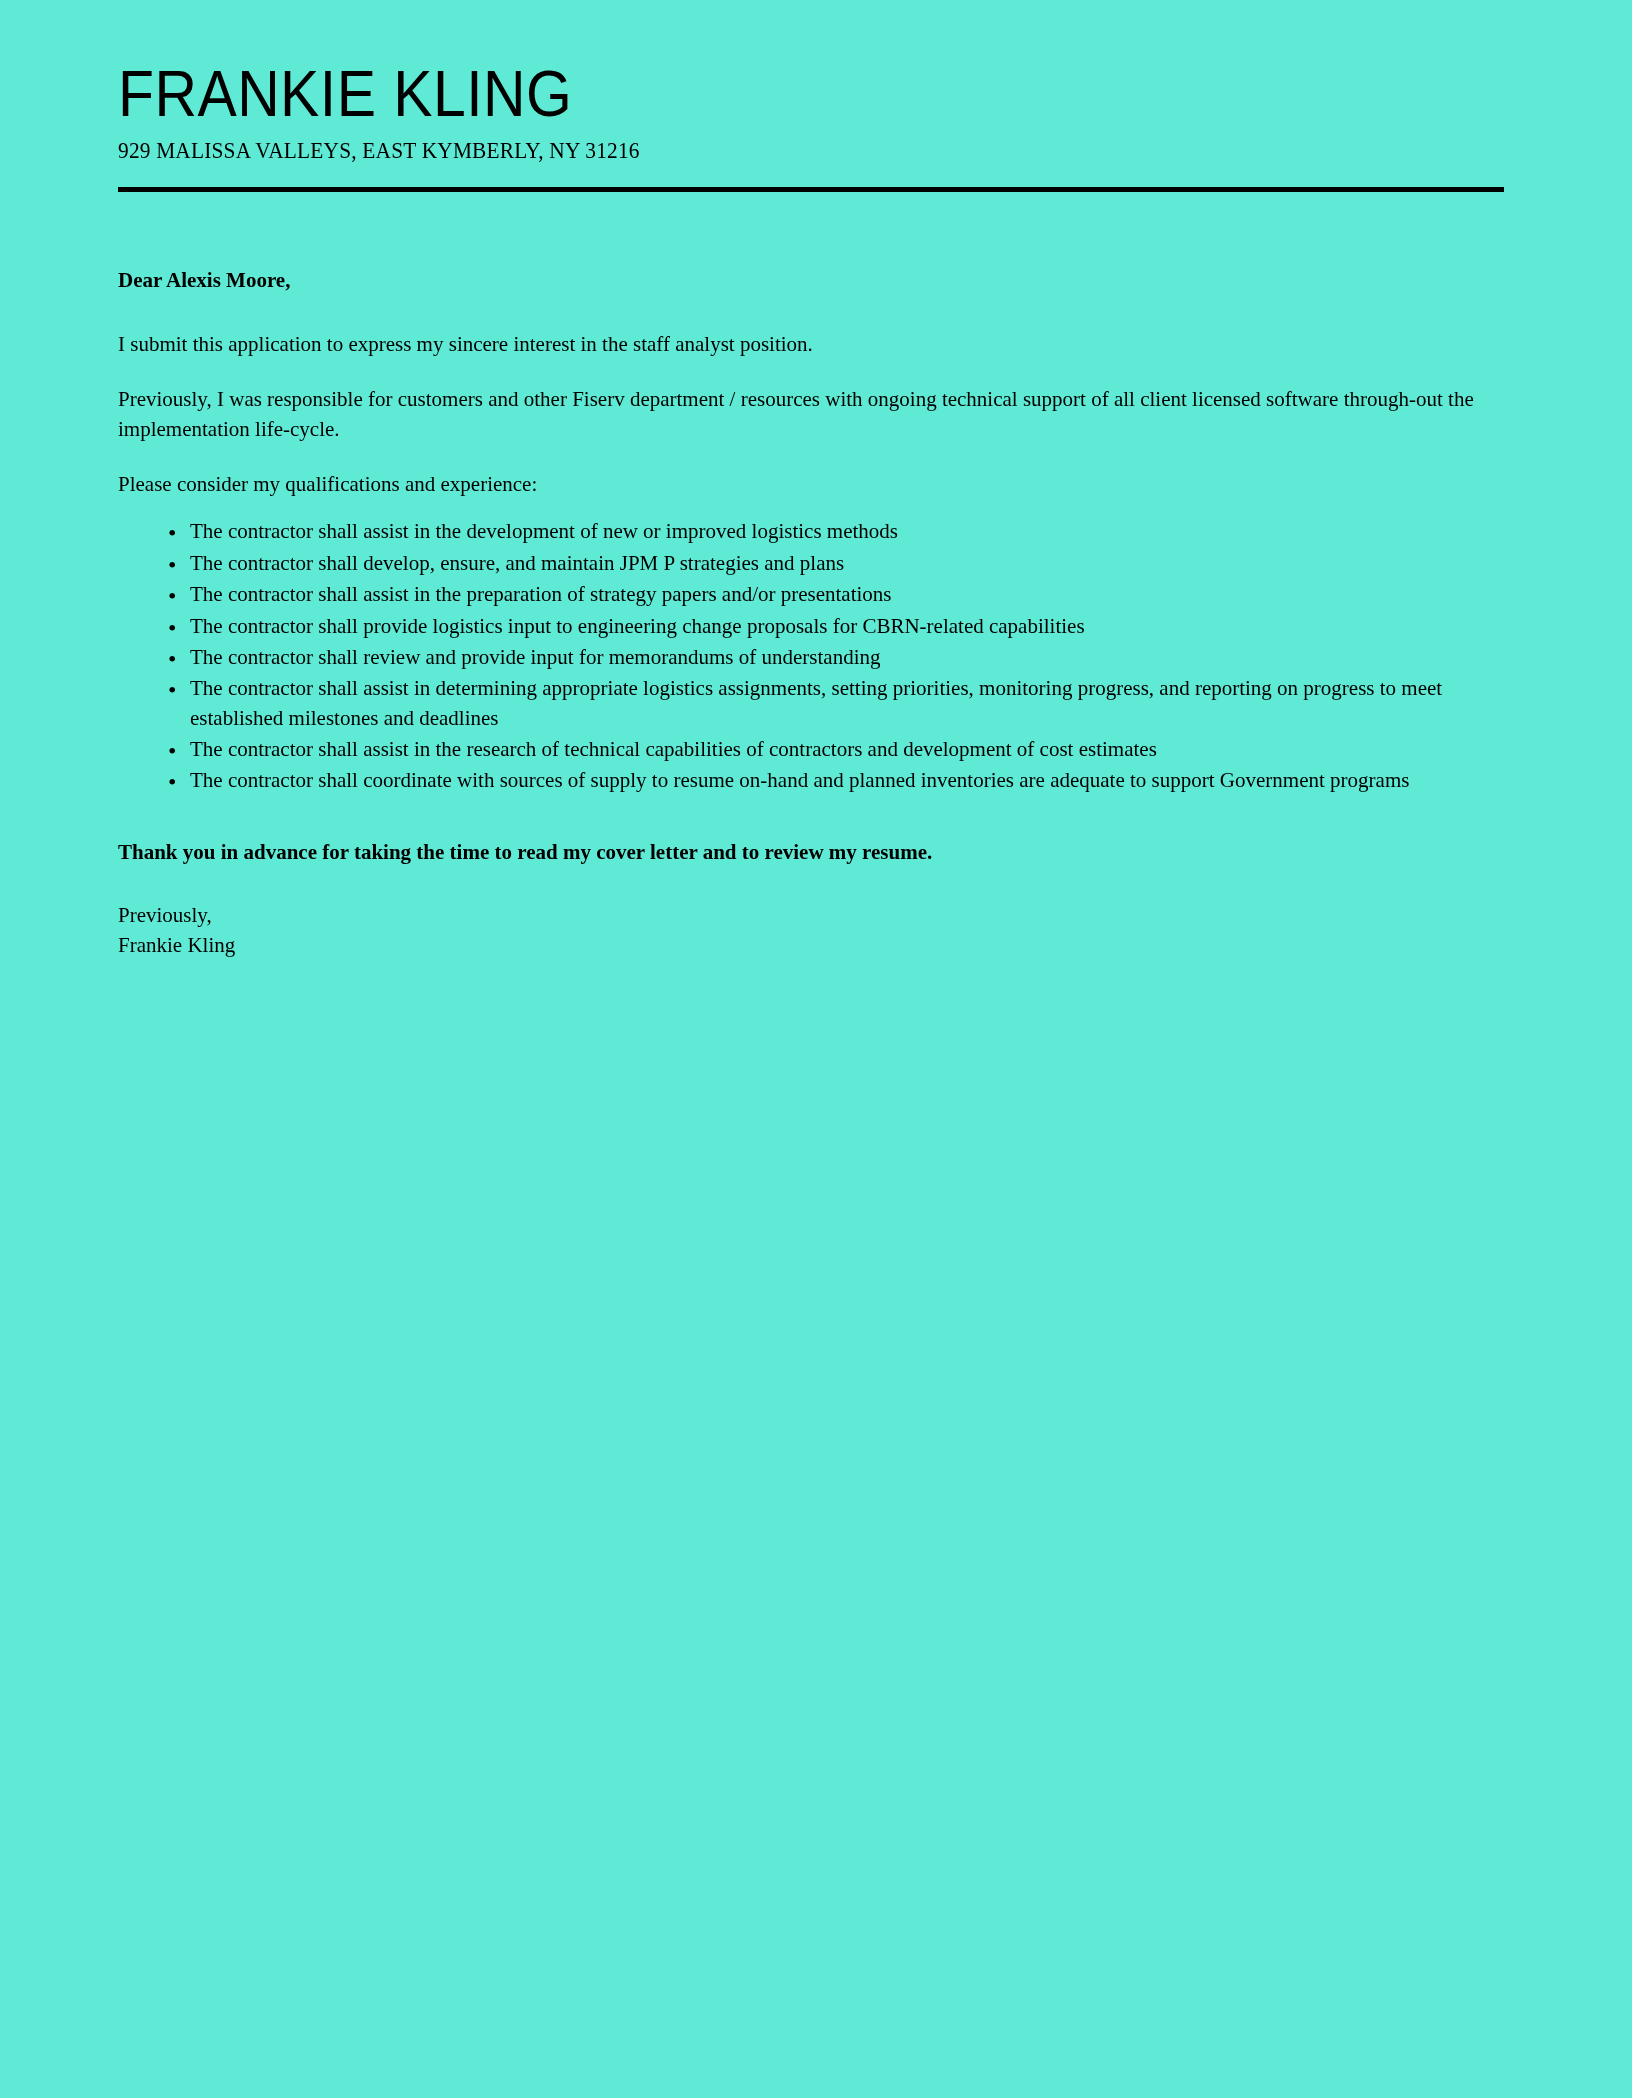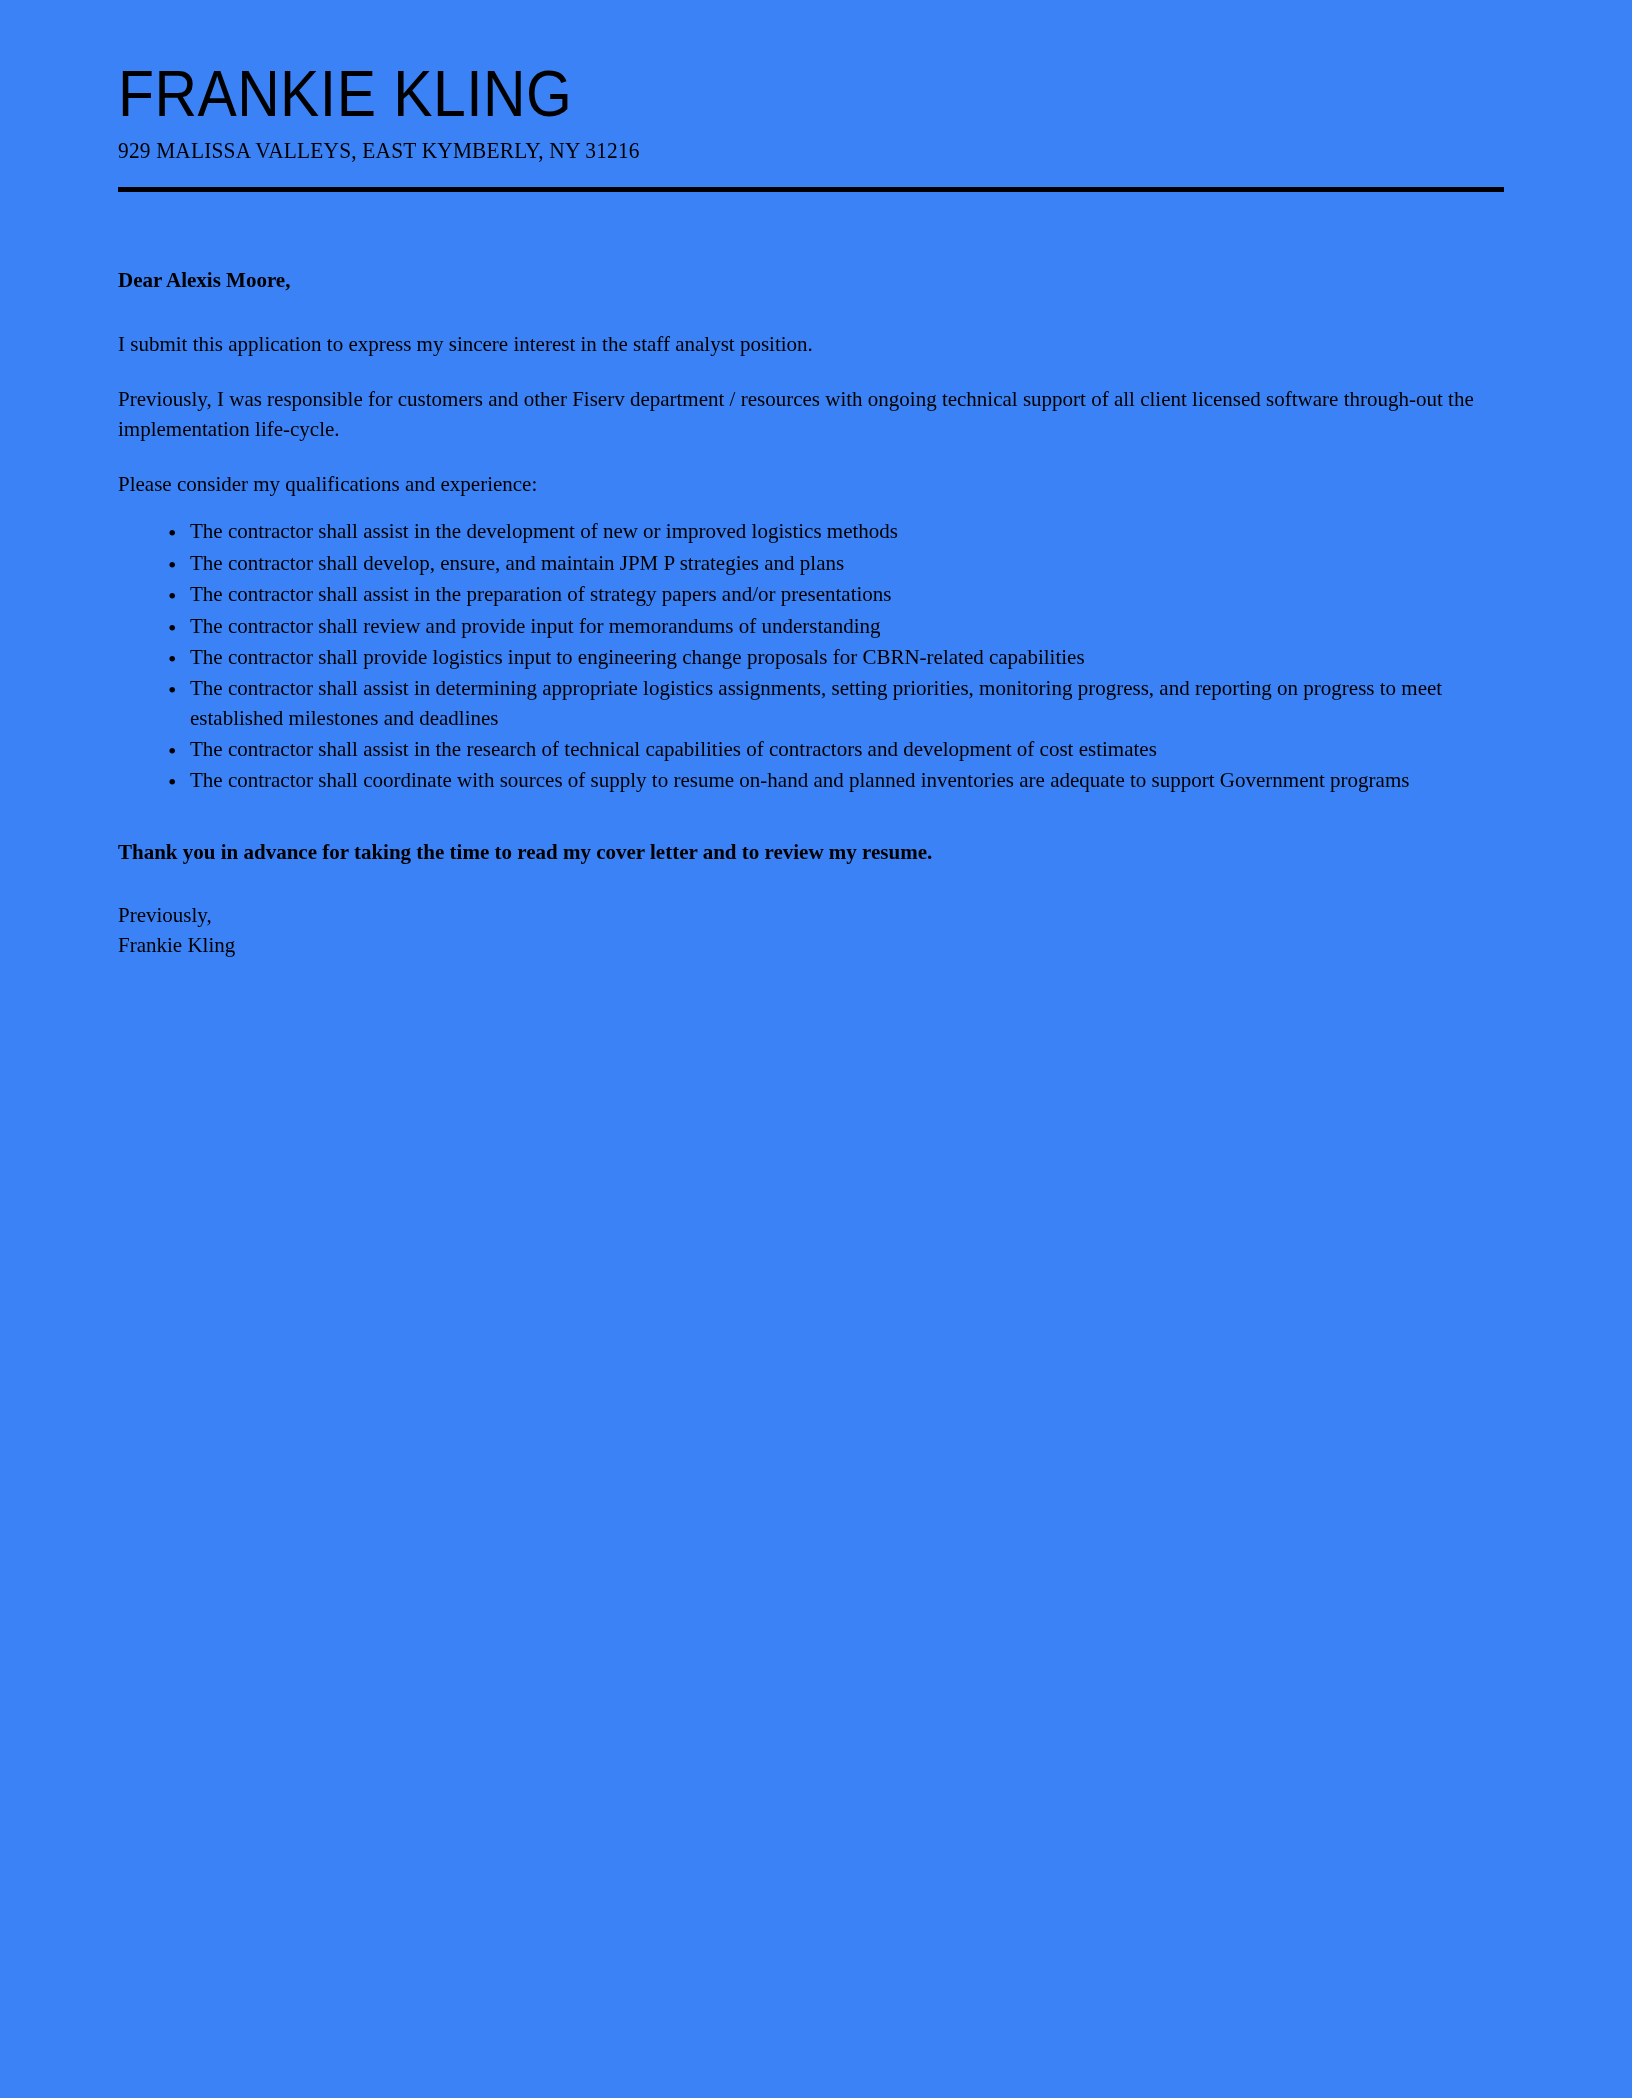--- a/index.html
+++ b/index.html
@@ -11,21 +11,21 @@
     width: 1632px;
     min-height: 2098px;
     font-family: "Liberation Serif", "DejaVu Serif", serif;
     color: #000000;
     -webkit-font-smoothing: antialiased;
   }
 
   .page {
     width: 1632px;
     min-height: 2098px;
-    background: #3b82f6;
+    background: #5eead4;
     box-sizing: border-box;
     padding: 62px 128px 0 118px;
   }
 
   
   .letterhead {
     margin: 0;
     padding: 0;
   }
   .name {
@@ -124,22 +124,22 @@
     <p>I submit this application to express my sincere interest in the staff analyst position.</p>
 
     <p>Previously, I was responsible for customers and other Fiserv department / resources with ongoing technical support of all client licensed software through-out the implementation life-cycle.</p>
 
     <p class="qualifications-intro">Please consider my qualifications and experience:</p>
 
     <ul class="bullets">
       <li>The contractor shall assist in the development of new or improved logistics methods</li>
       <li>The contractor shall develop, ensure, and maintain JPM P strategies and plans</li>
       <li>The contractor shall assist in the preparation of strategy papers and/or presentations</li>
+      <li>The contractor shall provide logistics input to engineering change proposals for CBRN-related capabilities</li>
       <li>The contractor shall review and provide input for memorandums of understanding</li>
-      <li>The contractor shall provide logistics input to engineering change proposals for CBRN-related capabilities</li>
       <li>The contractor shall assist in determining appropriate logistics assignments, setting priorities, monitoring progress, and reporting on progress to meet established milestones and deadlines</li>
       <li>The contractor shall assist in the research of technical capabilities of contractors and development of cost estimates</li>
       <li>The contractor shall coordinate with sources of supply to resume on-hand and planned inventories are adequate to support Government programs</li>
     </ul>
 
     <p class="closing-bold">Thank you in advance for taking the time to read my cover letter and to review my resume.</p>
 
     <div class="signoff">
       <div>Previously,</div>
       <div>Frankie Kling</div>

